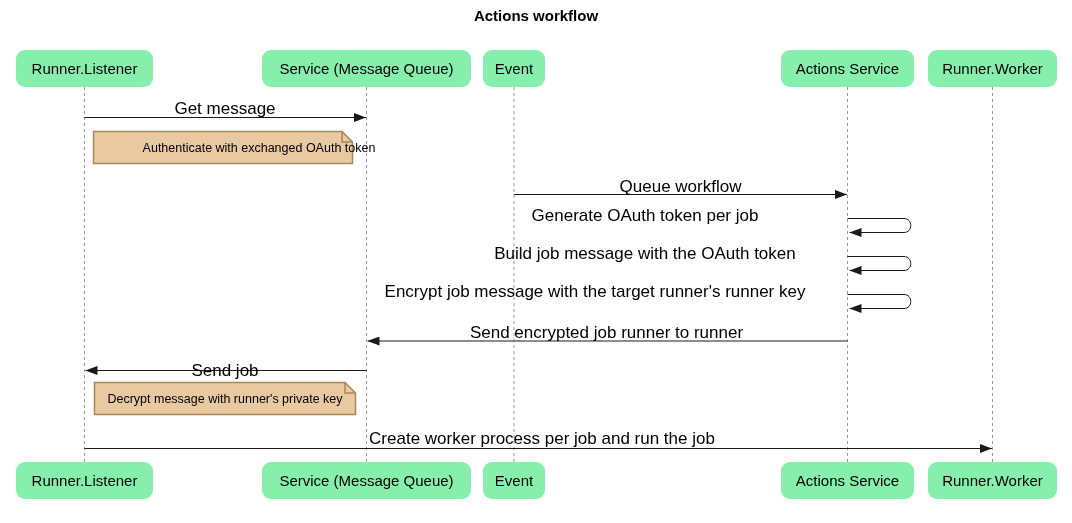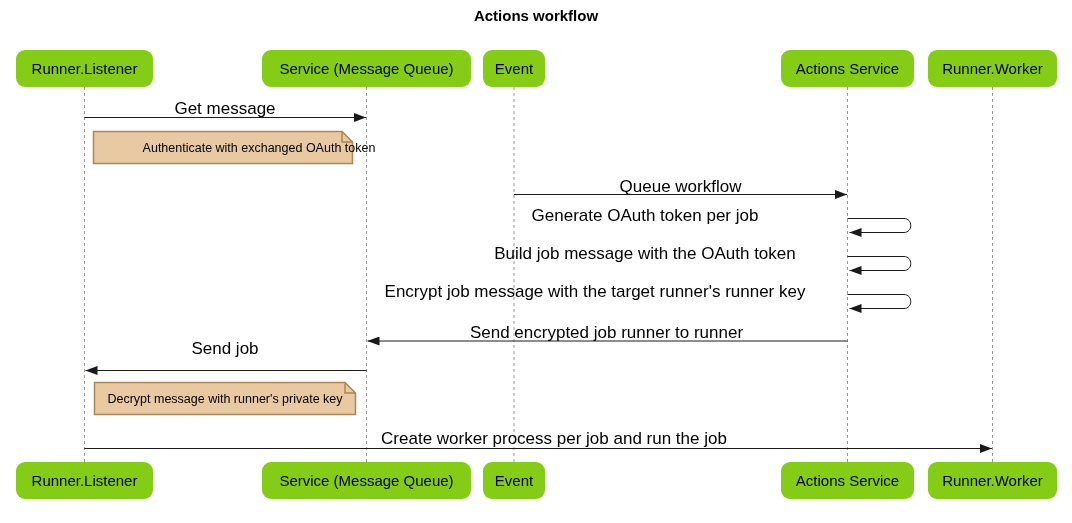--- a/index.html
+++ b/index.html
@@ -6,21 +6,21 @@
   .diagram{
     position:relative;width:1072px;height:523px;background:#ffffff;
     font-family:"Liberation Sans",sans-serif;overflow:hidden;color:#000;
   }
   .title{
     position:absolute;left:0;top:7px;width:100%;text-align:center;
     font-weight:bold;font-size:15px;color:#000;
   }
   svg.canvas{position:absolute;left:0;top:0;}
   .actor{
-    position:absolute;height:37px;background:#84cc16;border-radius:9px;
+    position:absolute;height:37px;background:#86efac;border-radius:9px;
     display:flex;align-items:center;justify-content:center;
     font-size:15px;color:#000;box-sizing:border-box;
   }
   .msg{
     position:absolute;font-size:17px;line-height:14px;color:#000;
     white-space:nowrap;
   }
   .msg.center{text-align:center;}
   .msg.right{text-align:center;}
   .note-text{
@@ -77,19 +77,19 @@
   <div class="actor" style="left:483px;top:462px;width:62px;">Event</div>
   <div class="actor" style="left:781px;top:462px;width:133px;">Actions Service</div>
   <div class="actor" style="left:928px;top:462px;width:129px;">Runner.Worker</div>
 
   <div class="msg center" style="left:84px;top:102px;width:282px;">Get message</div>
   <div class="msg center" style="left:514px;top:180px;width:333px;">Queue workflow</div>
   <div class="msg right" style="left:445px;top:209px;width:400px;">Generate OAuth token per job</div>
   <div class="msg right" style="left:445px;top:247px;width:400px;">Build job message with the OAuth token</div>
   <div class="msg right" style="left:345px;top:285px;width:500px;">Encrypt job message with the target runner's runner key</div>
   <div class="msg center" style="left:366px;top:326px;width:481px;">Send encrypted job runner to runner</div>
-  <div class="msg center" style="left:84px;top:342px;width:282px;">Send job</div>
-  <div class="msg center" style="left:100px;top:432px;width:908px;">Create worker process per job and run the job</div>
+  <div class="msg center" style="left:84px;top:364px;width:282px;">Send job</div>
+  <div class="msg center" style="left:88px;top:432px;width:908px;">Create worker process per job and run the job</div>
 
   <div class="note-text" style="left:93px;top:131px;width:260px;height:33px;padding-left:36px;">Authenticate with exchanged OAuth token</div>
   <div class="note-text" style="left:94px;top:382px;width:262px;height:33px;">Decrypt message with runner's private key</div>
 
 </div>
 
 </body></html>

